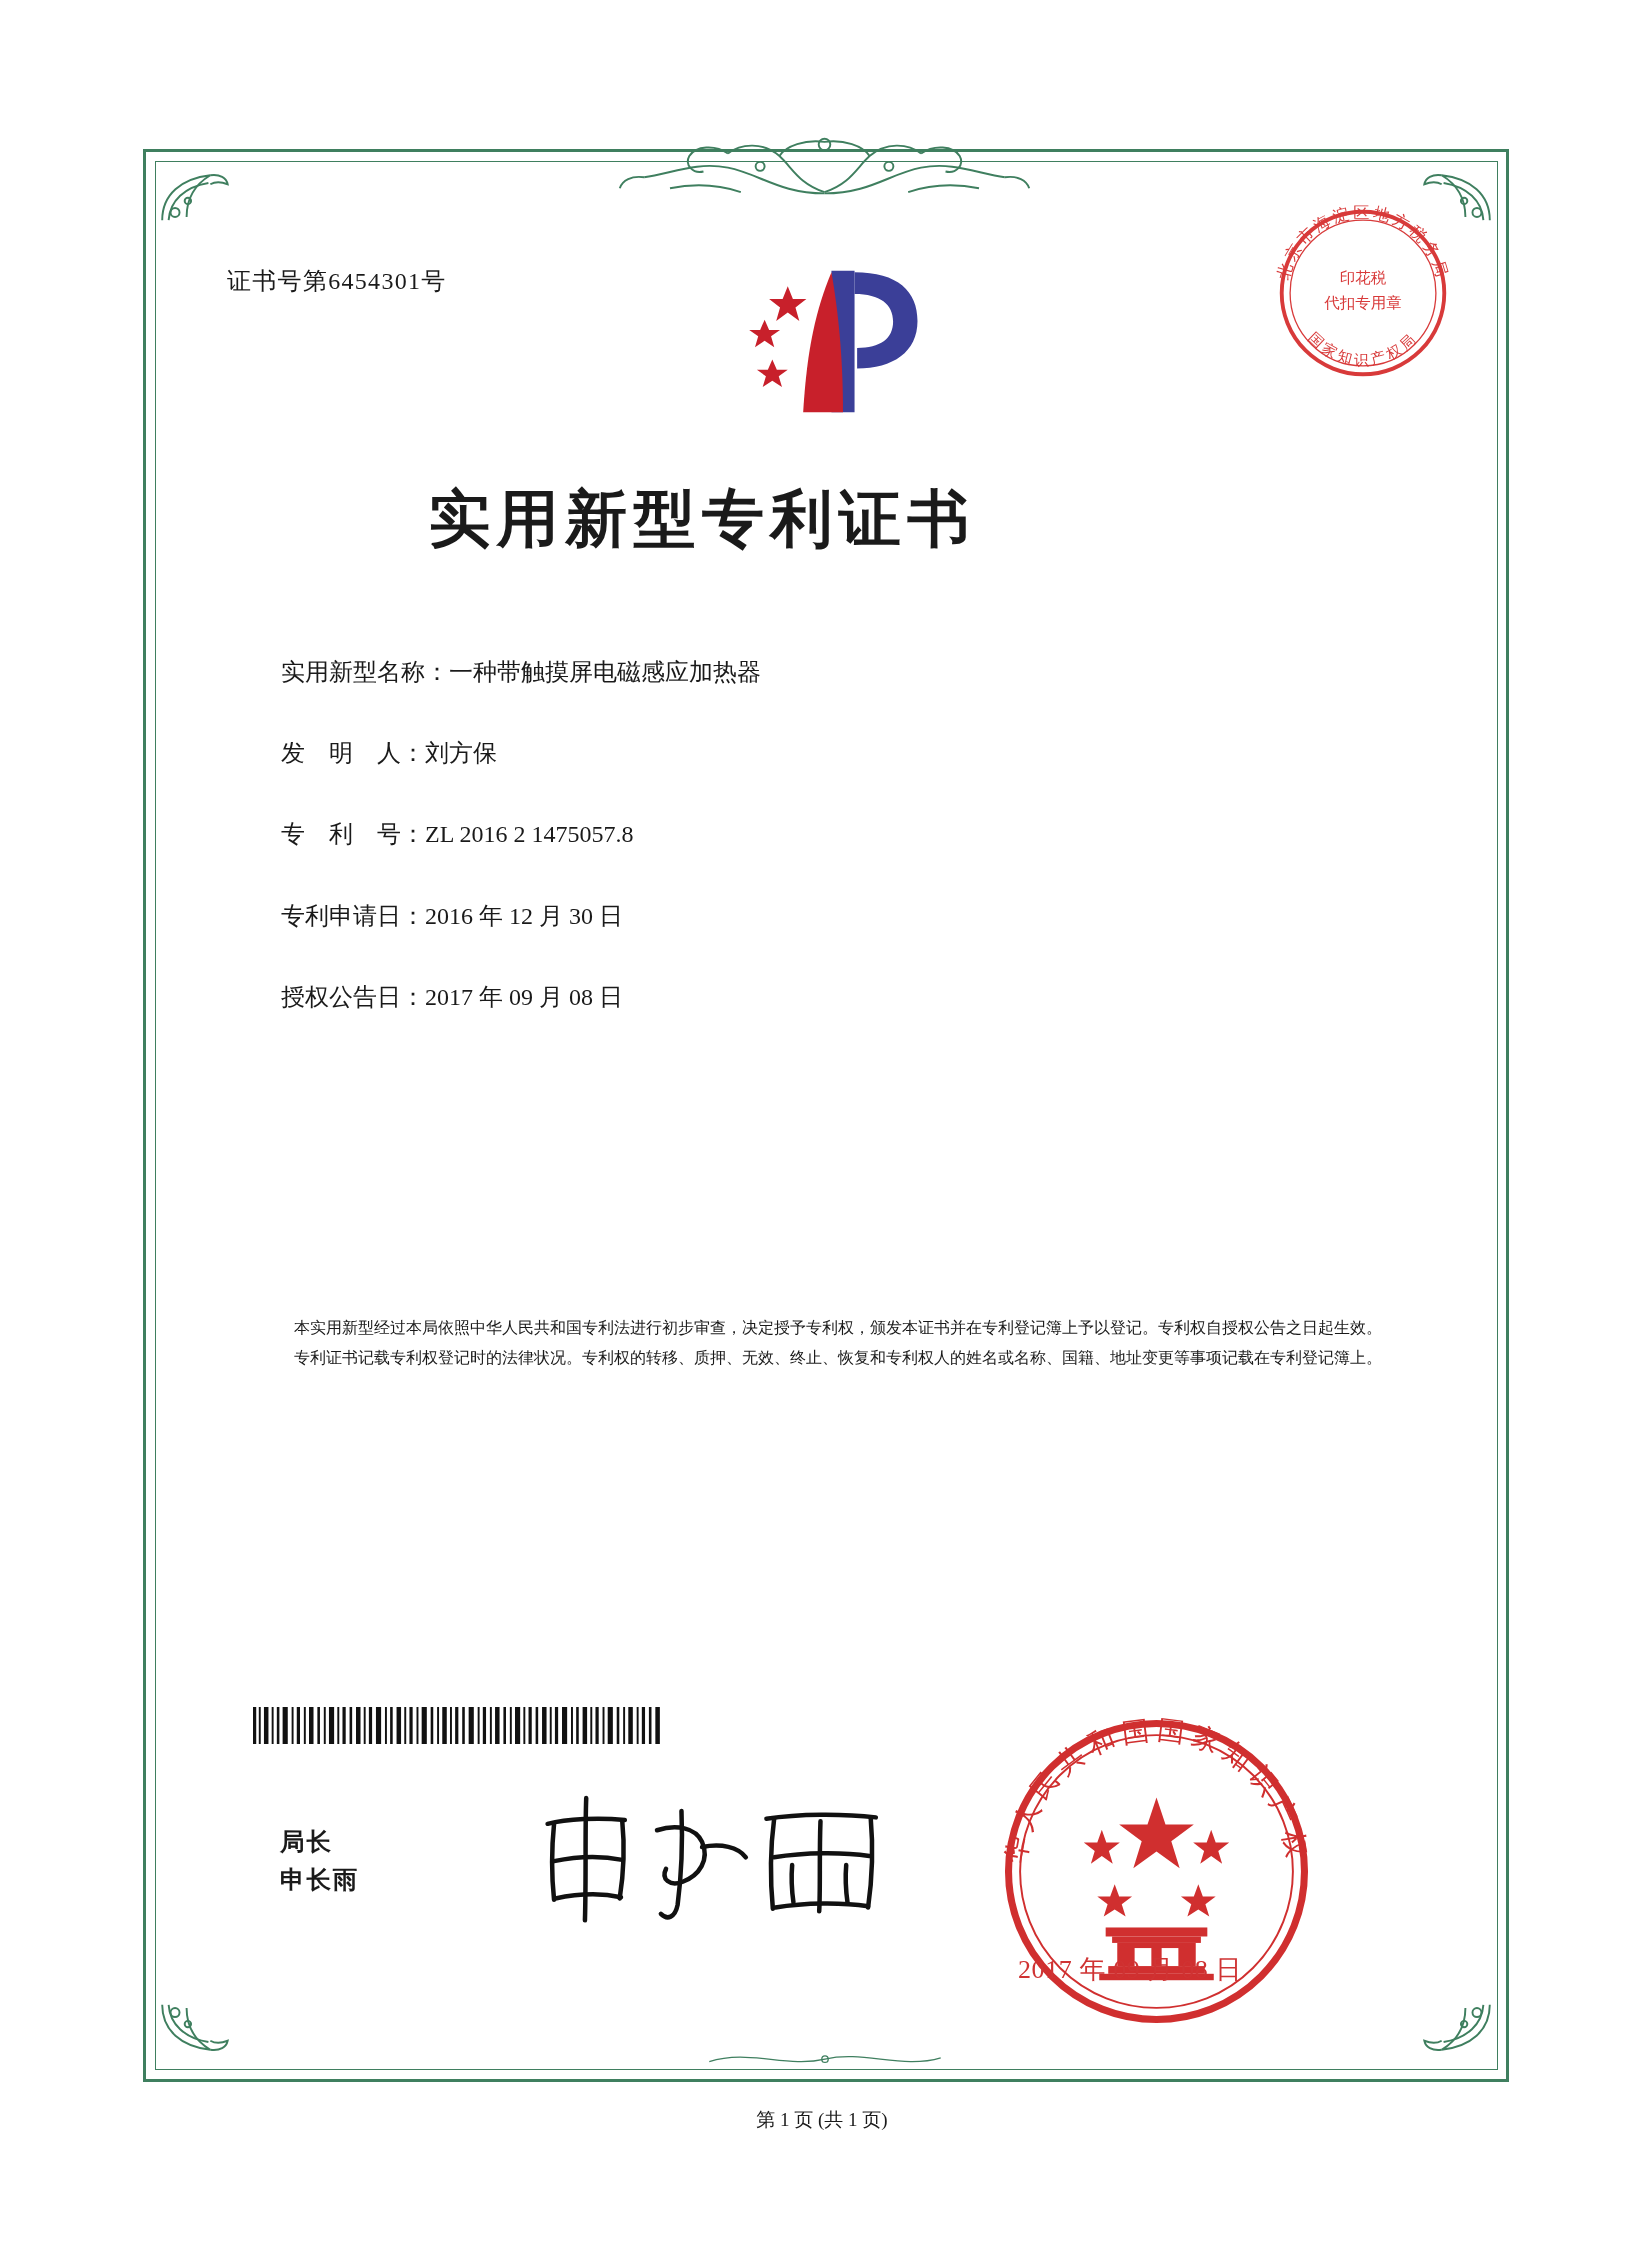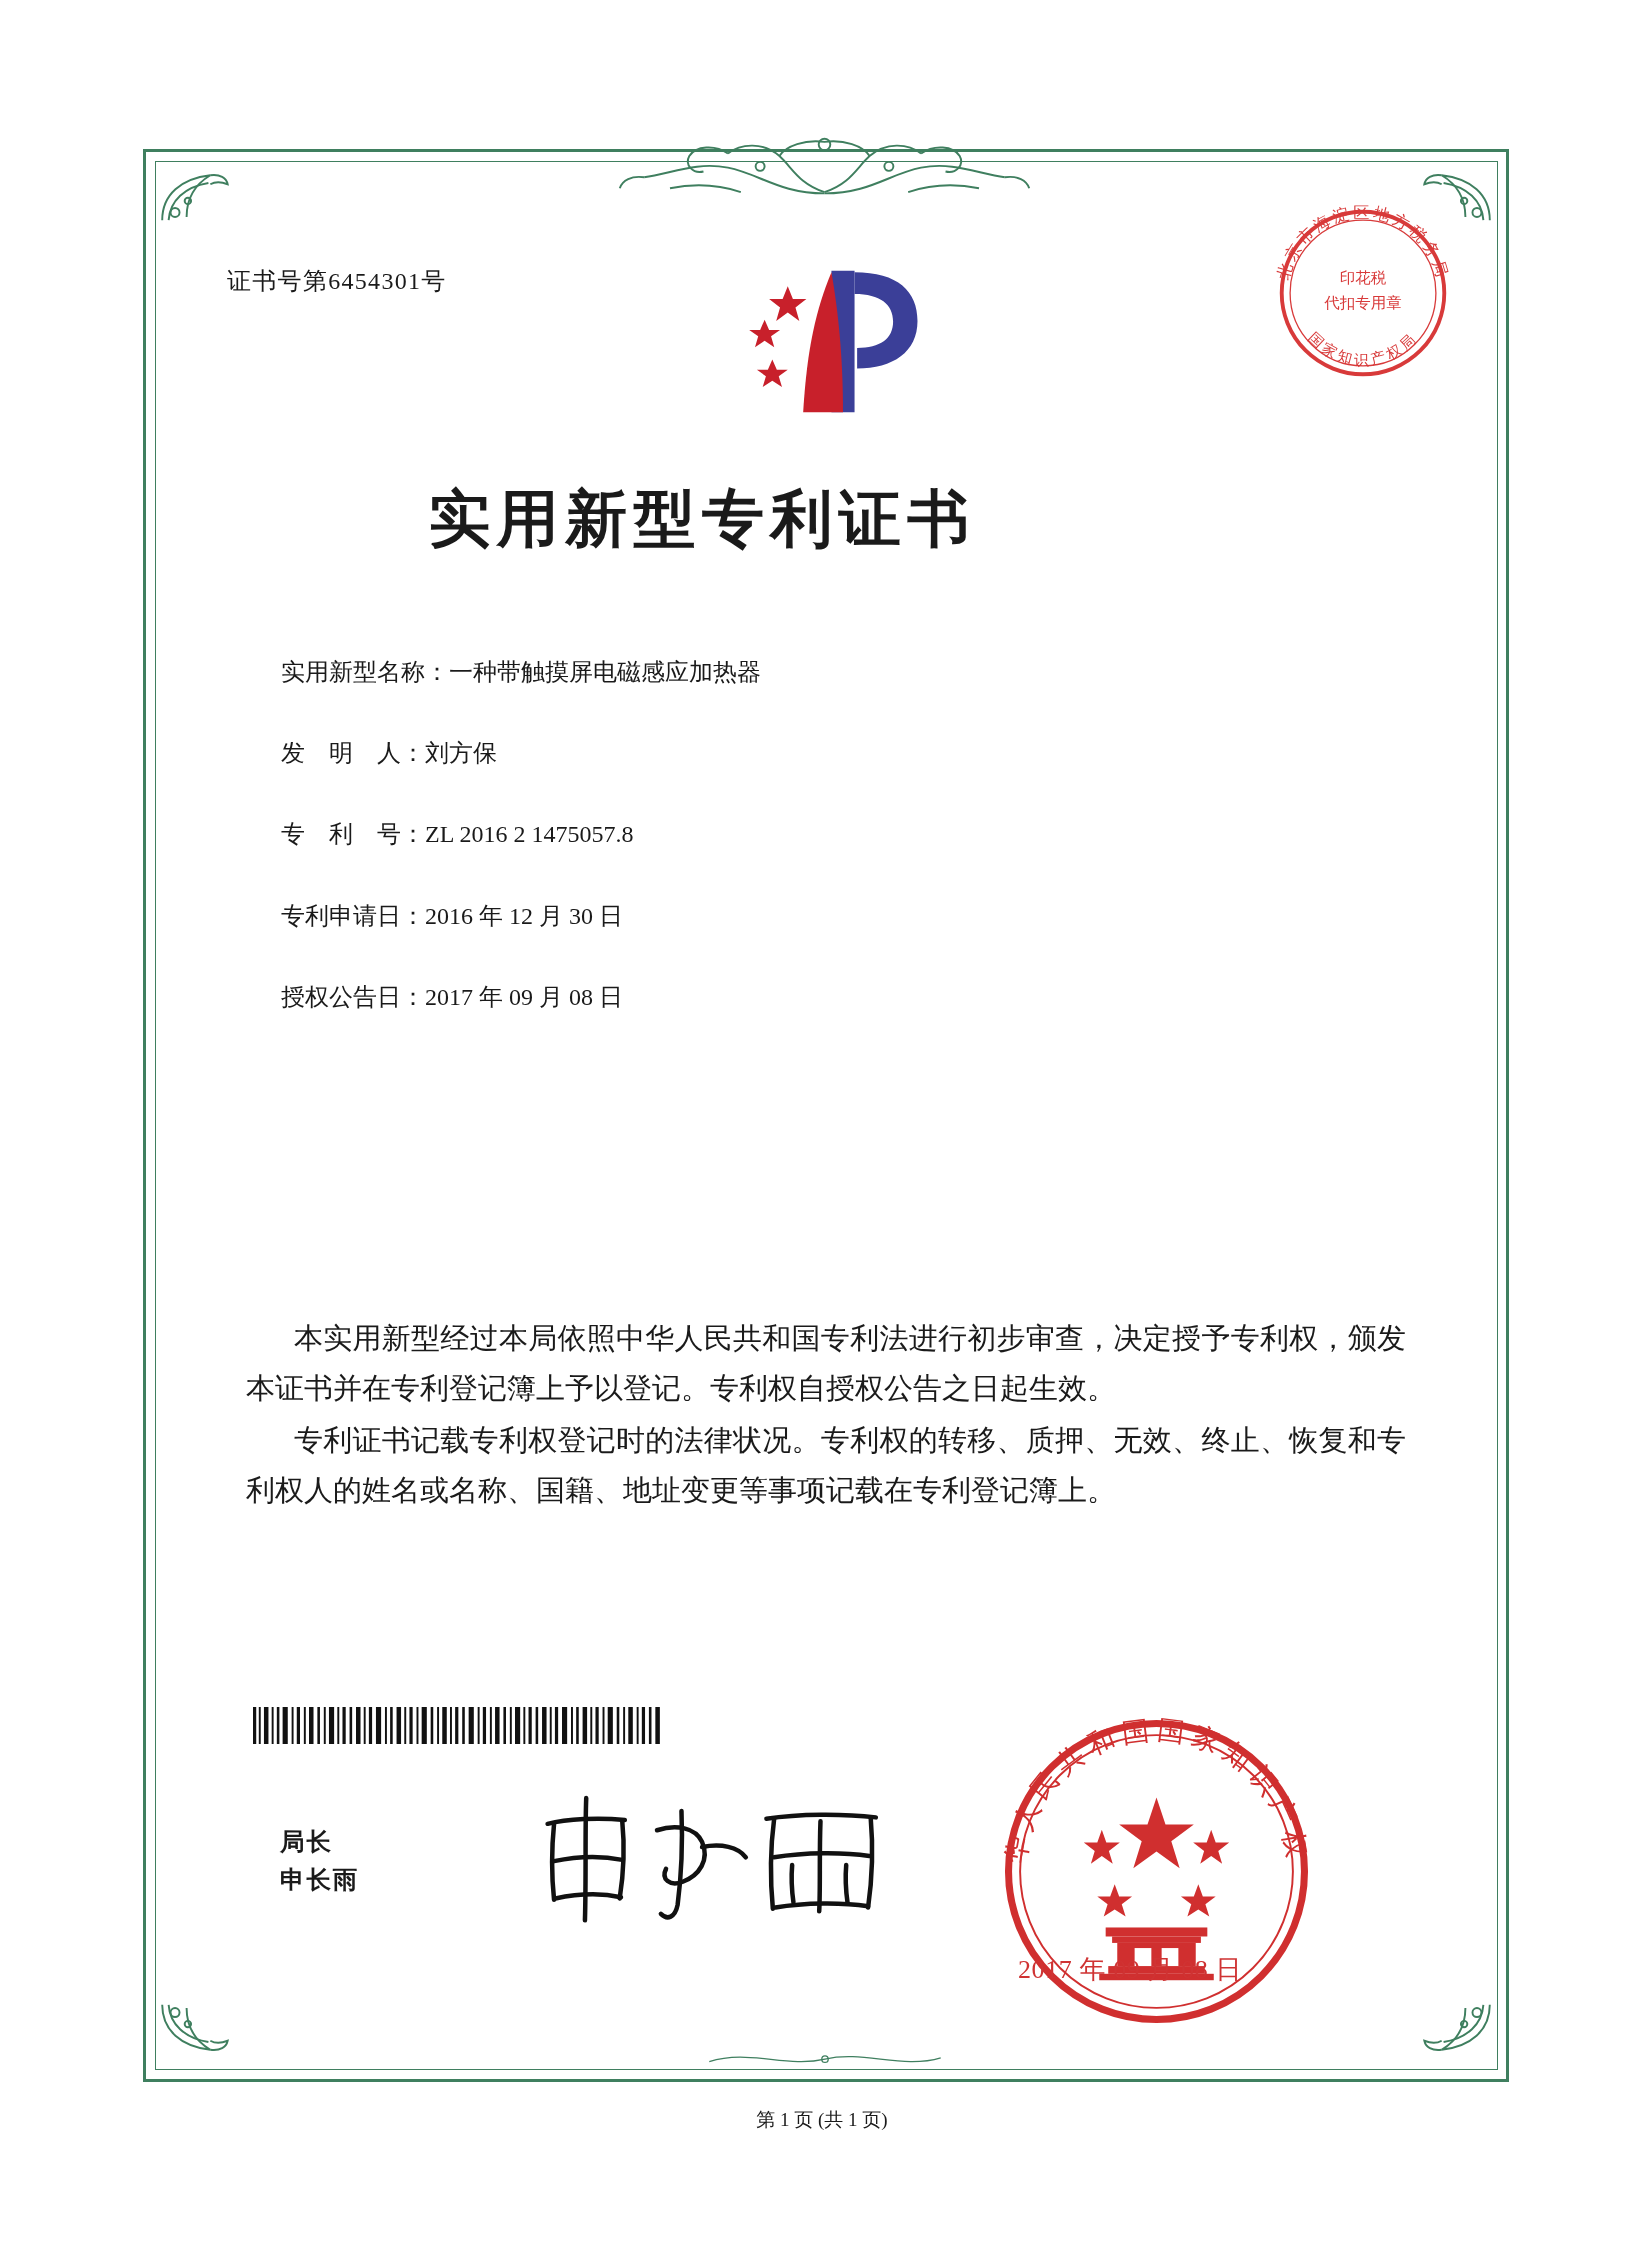--- a/index.html
+++ b/index.html
@@ -134,21 +134,21 @@
   }
   .field-value {
     display: inline-block;
   }
 
   .paragraphs {
     position: absolute;
     left: 246px;
     top: 1314px;
     width: 1160px;
-    font-size: 29px;
+    font-size: 16px;
     line-height: 1.72;
     text-align: justify;
   }
   .paragraphs p {
     margin: 0 0 2.6px 0;
     text-indent: 48px;
   }
 
   .barcode {
     position: absolute;

